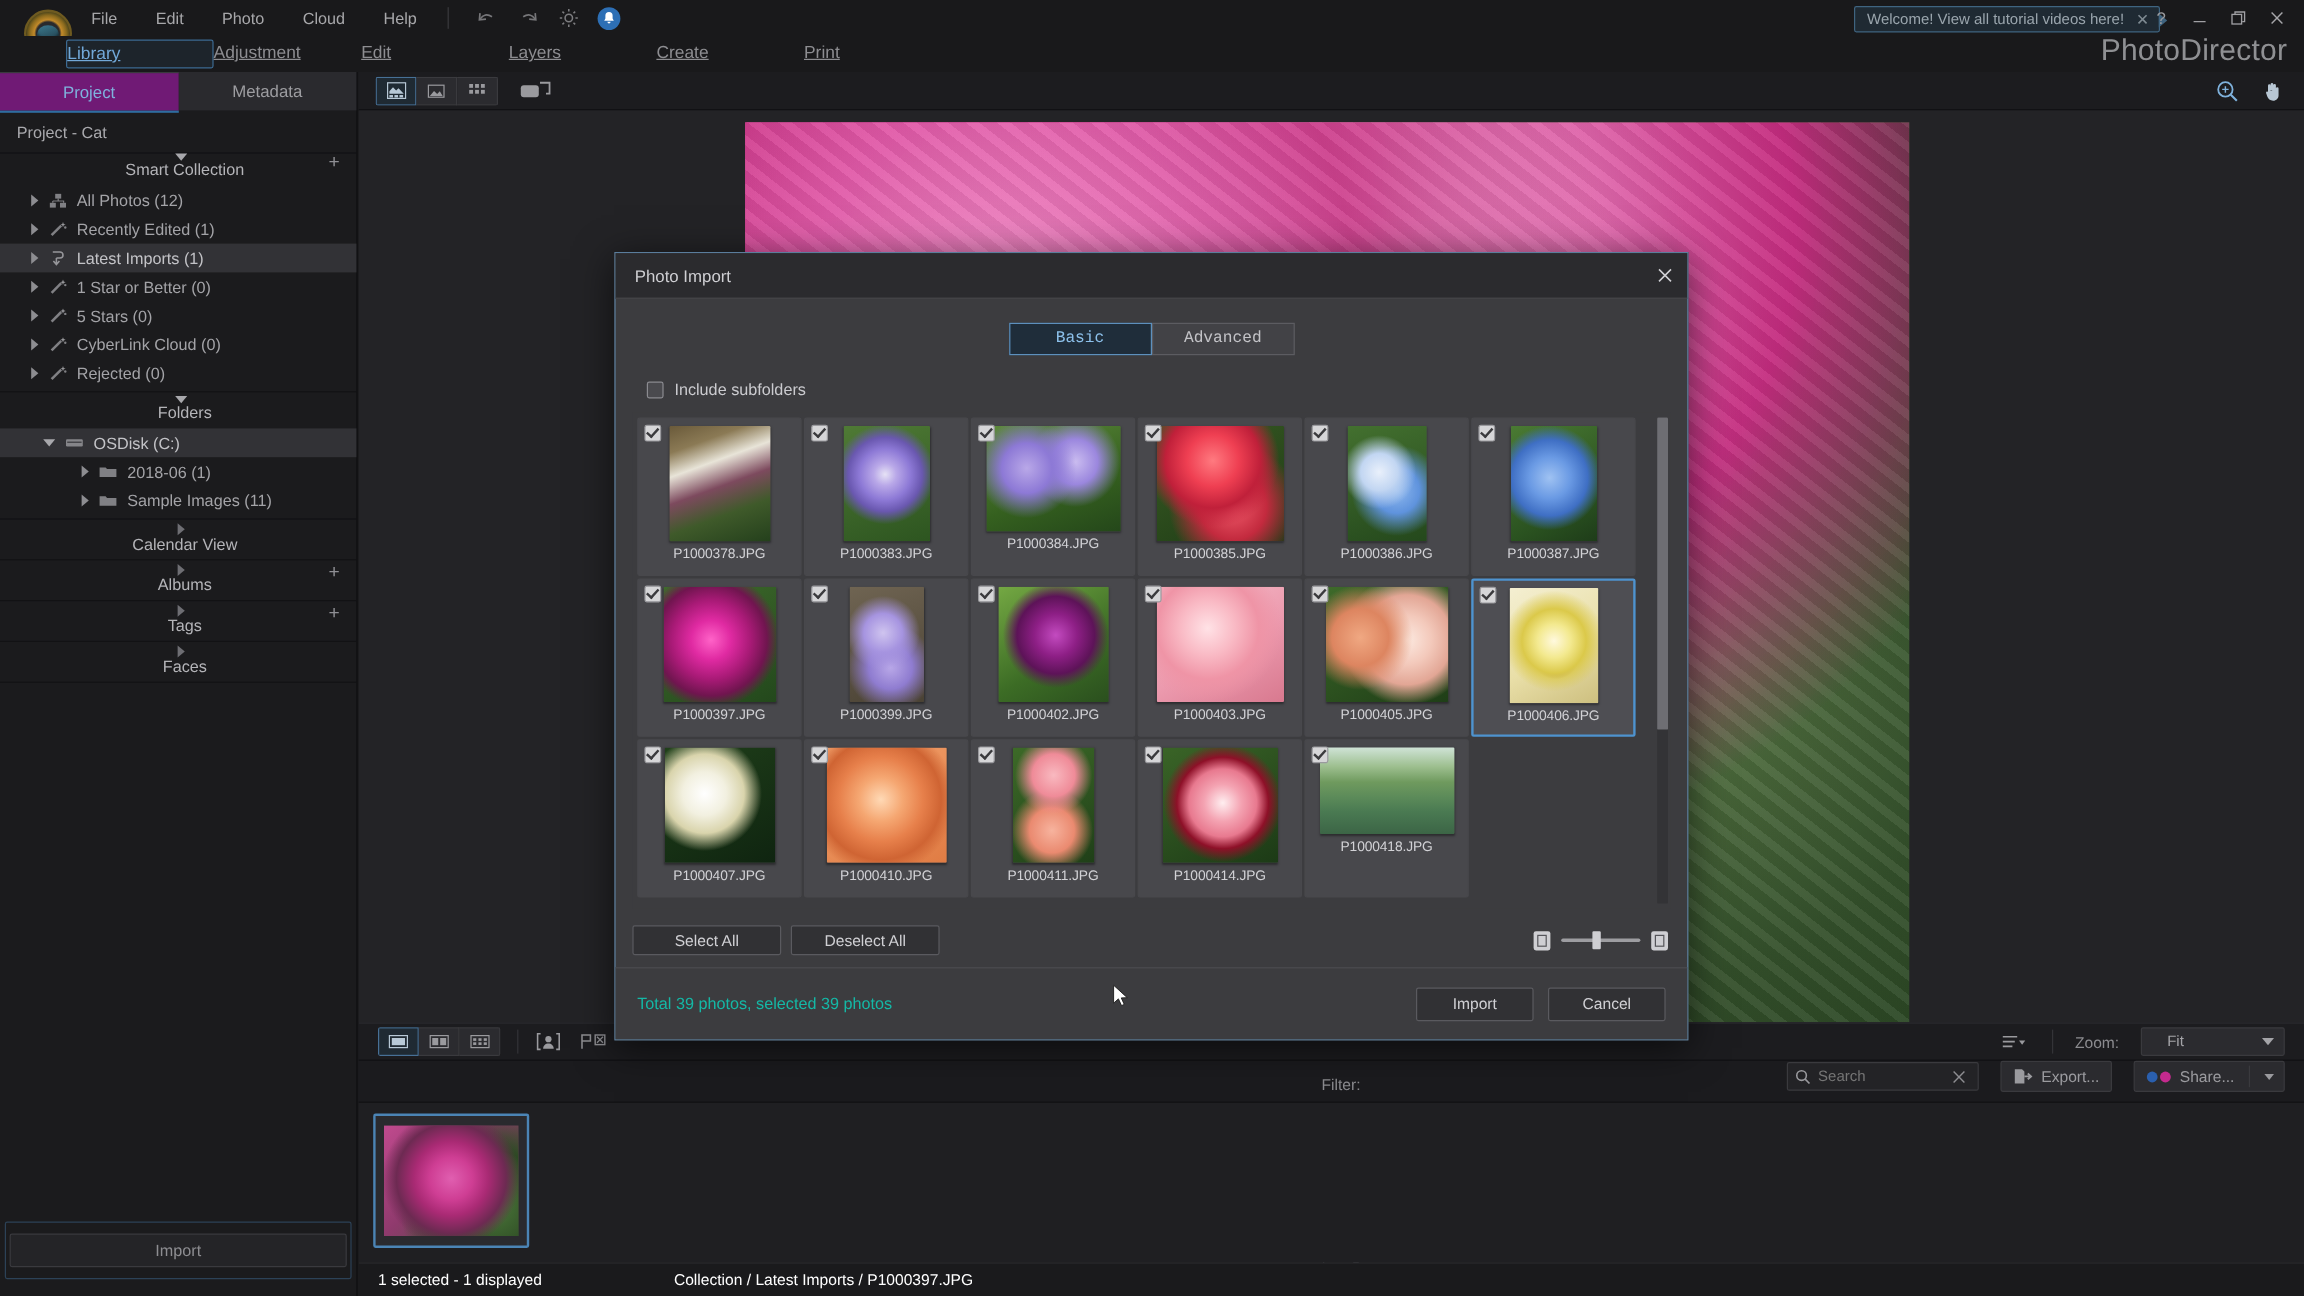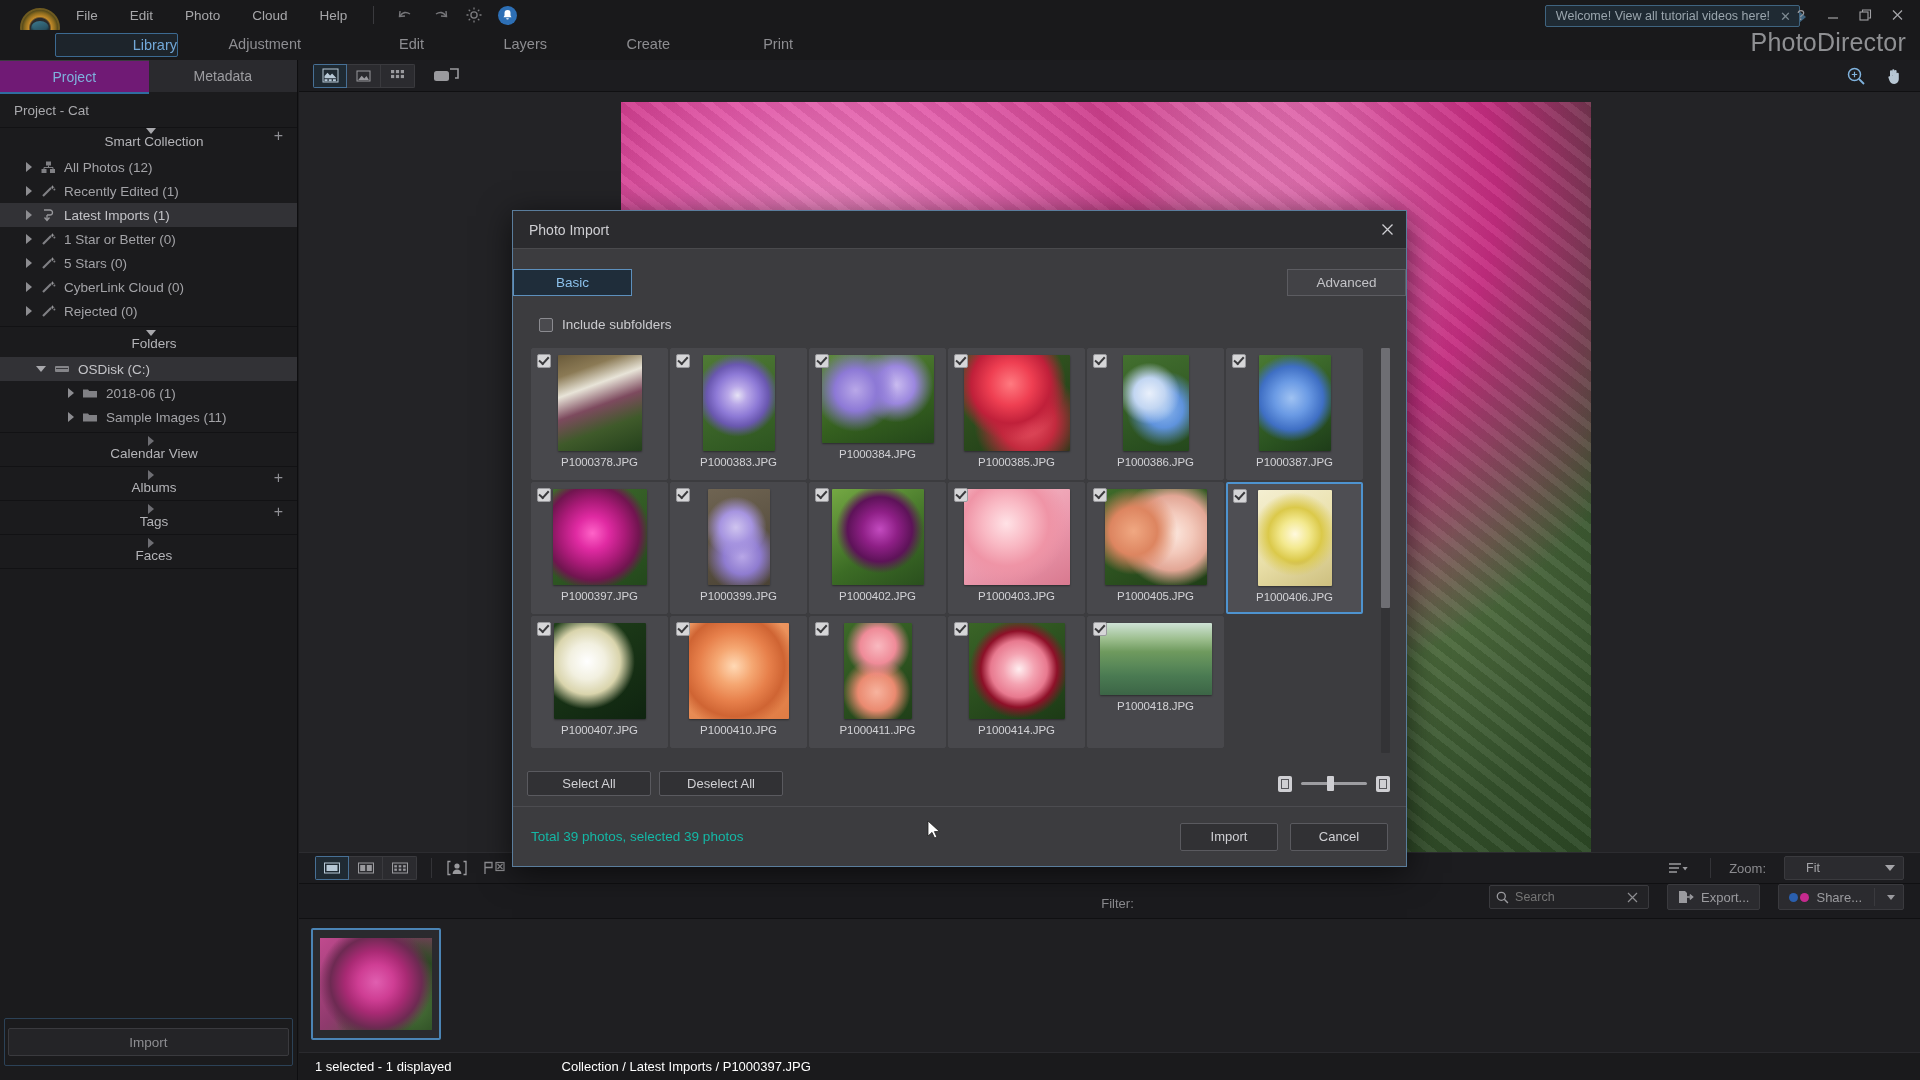--- a/index.html
+++ b/index.html
@@ -59,22 +59,22 @@
   .wc { width: 30px; height: 24px; display: flex; align-items: center; justify-content: center;
         color: #9a9a9d; font-size: 14px; cursor: pointer; }
 
   
   .modulebar {
     position: absolute; top: 30px; left: 0; width: 1920px; height: 30px;
     background: #19191b;
   }
   .module-tabs { display: flex; align-items: center; height: 30px; margin-left: 55px; }
   .module-tab {
-    font-size: 14.5px; color: #8d8d91; width: 123px; text-align: right; height: 24px;
-    line-height: 22px; cursor: pointer;
+    font-size: 14.5px; color: #8d8d91; width: 123px; text-align: left; height: 24px;
+    line-height: 22px; cursor: pointer; text-decoration: underline;
   }
   .module-tab.active {
     color: #72a8d8; border: 1px solid #3c6a92; border-radius: 2px; background: #1d242b;
   }
   .brand {
     position: absolute; right: 14px; top: 28px; font-size: 25px; color: #8f9093;
     letter-spacing: .2px; font-weight: 300;
   }
 
   
@@ -217,21 +217,21 @@
   }
   .modal-title {
     height: 38px; background: #2b2b2e; display: flex; align-items: center;
     padding: 0 0 0 16px; position: relative; border-bottom: 1px solid #4a4a4d;
   }
   .modal-title .t { font-size: 14px; color: #cfcfd3; }
   .modal-close {
     position: absolute; right: 4px; top: 4px; width: 30px; height: 28px;
     display: flex; align-items: center; justify-content: center; color: #cfcfd3; font-size: 15px; cursor: pointer;
   }
-  .seg-tabs { display: flex; justify-content: space-between; margin-top: 20px; }
+  .seg-tabs { display: flex; justify-content: center; margin-top: 20px; font-family: Liberation Mono, monospace; }
   .seg-tab {
     width: 119px; height: 27px; font-size: 13.5px; display: flex; align-items: center; justify-content: center;
     background: #424246; border: 1px solid #5c5c61; color: #c3c3c7; cursor: pointer;
   }
   .seg-tab.active { background: #1f2d3a; border-color: #5d90bd; color: #8cc0ea; }
   .incl-row { display: flex; align-items: center; gap: 9px; margin: 21px 0 0 26px; }
   .cb {
     width: 14px; height: 14px; border: 1px solid #8b8b90; background: #4a4a4e; border-radius: 2px;
     display: inline-flex; align-items: center; justify-content: center;
   }

